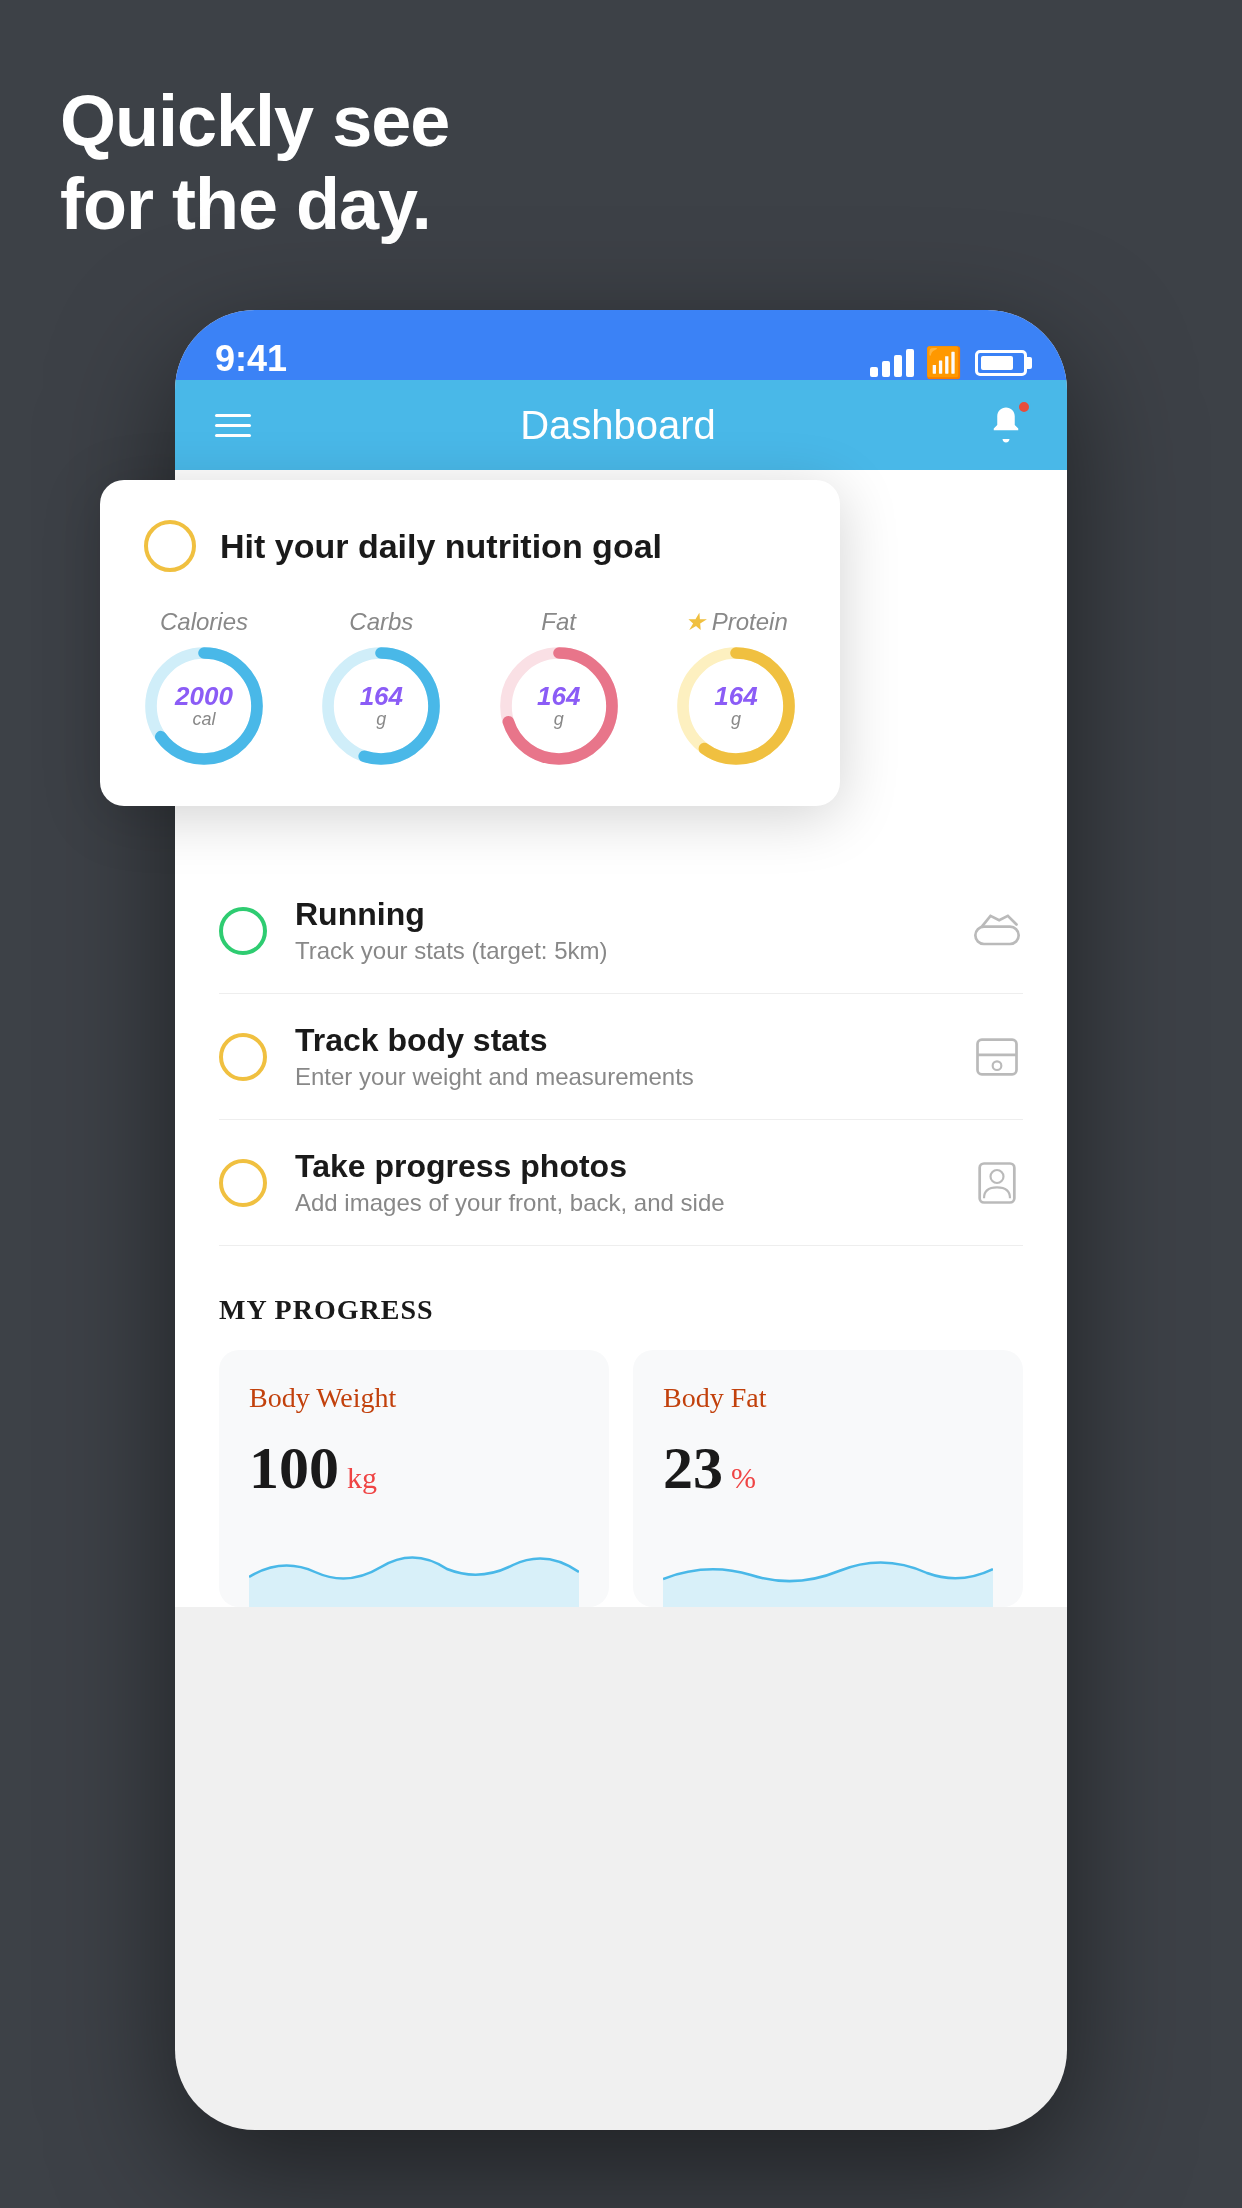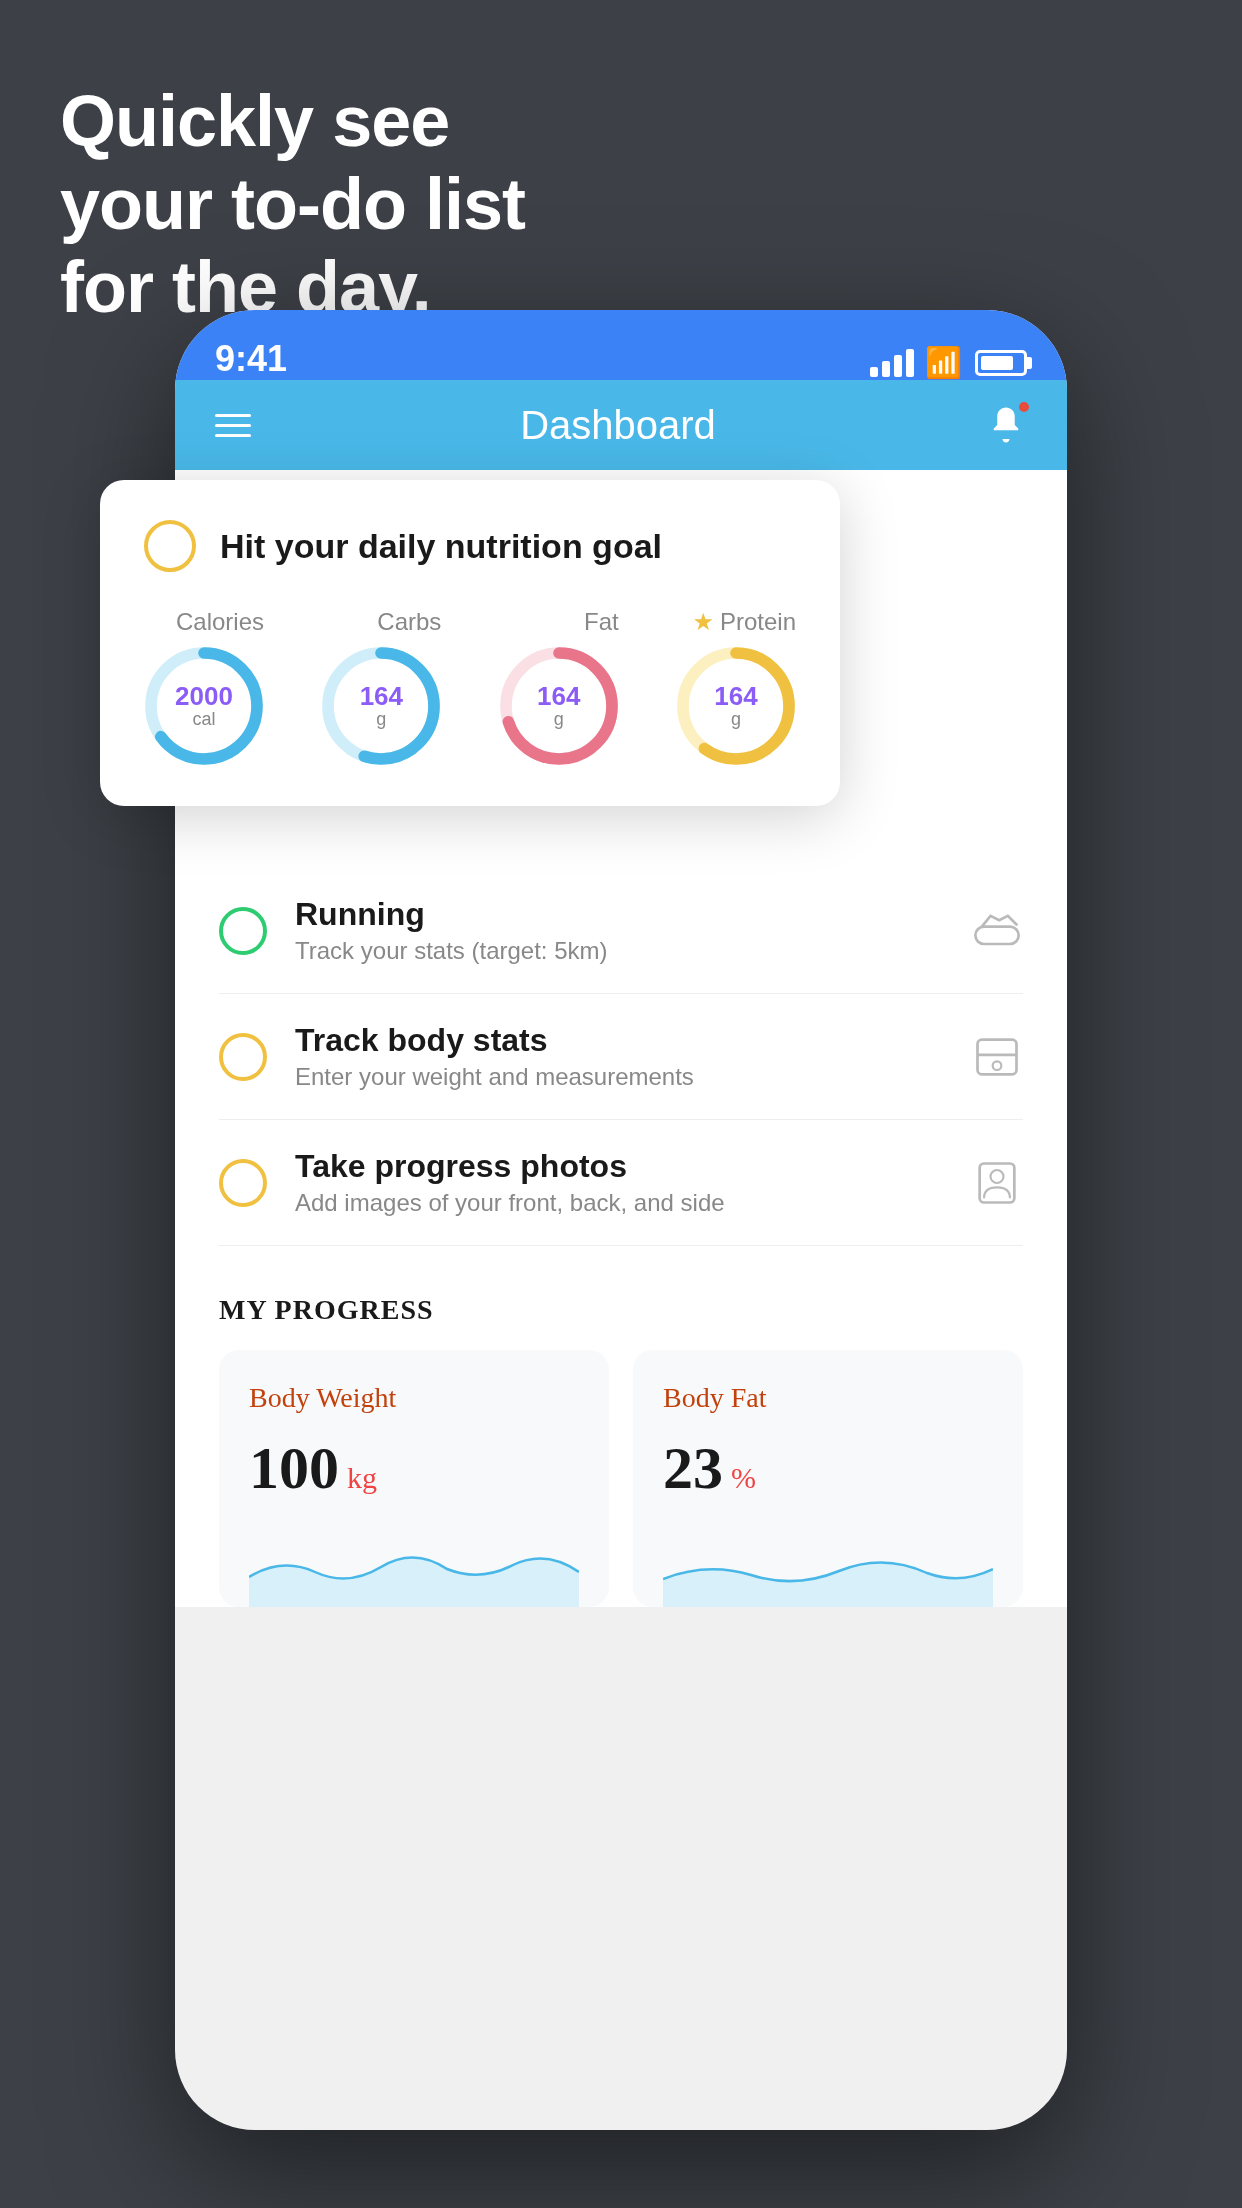--- a/index.html
+++ b/index.html
@@ -164,22 +164,23 @@
       color: #1a1a1a;
     }
     .nutrition-circles {
       display: flex;
       justify-content: space-between;
       align-items: flex-start;
     }
     .nutrition-item {
       display: flex;
       flex-direction: column;
-      align-items: flex-end;
+      align-items: center;
       gap: 10px;
+      font-style: italic;
     }
     .nutrition-label {
       font-size: 24px;
       color: #888;
     }
     .star-icon { color: #f0c040; font-size: 24px; }
     .nutrition-label-row {
       display: flex;
       align-items: center;
       gap: 6px;
@@ -294,21 +295,20 @@
       height: 80px;
       position: relative;
       overflow: hidden;
     }
   </style>
 </head>
 <body>
 
 <div class="hero-text">
   <div>Quickly see</div>
-  <div>your to-do list</div>
   <div>for the day.</div>
 </div>
 
 <div class="phone">
 
   <div class="status-bar">
     <span class="status-time">9:41</span>
     <div class="status-icons">
       <div class="signal-bars">
         <div class="signal-bar" style="height:10px;"></div>

